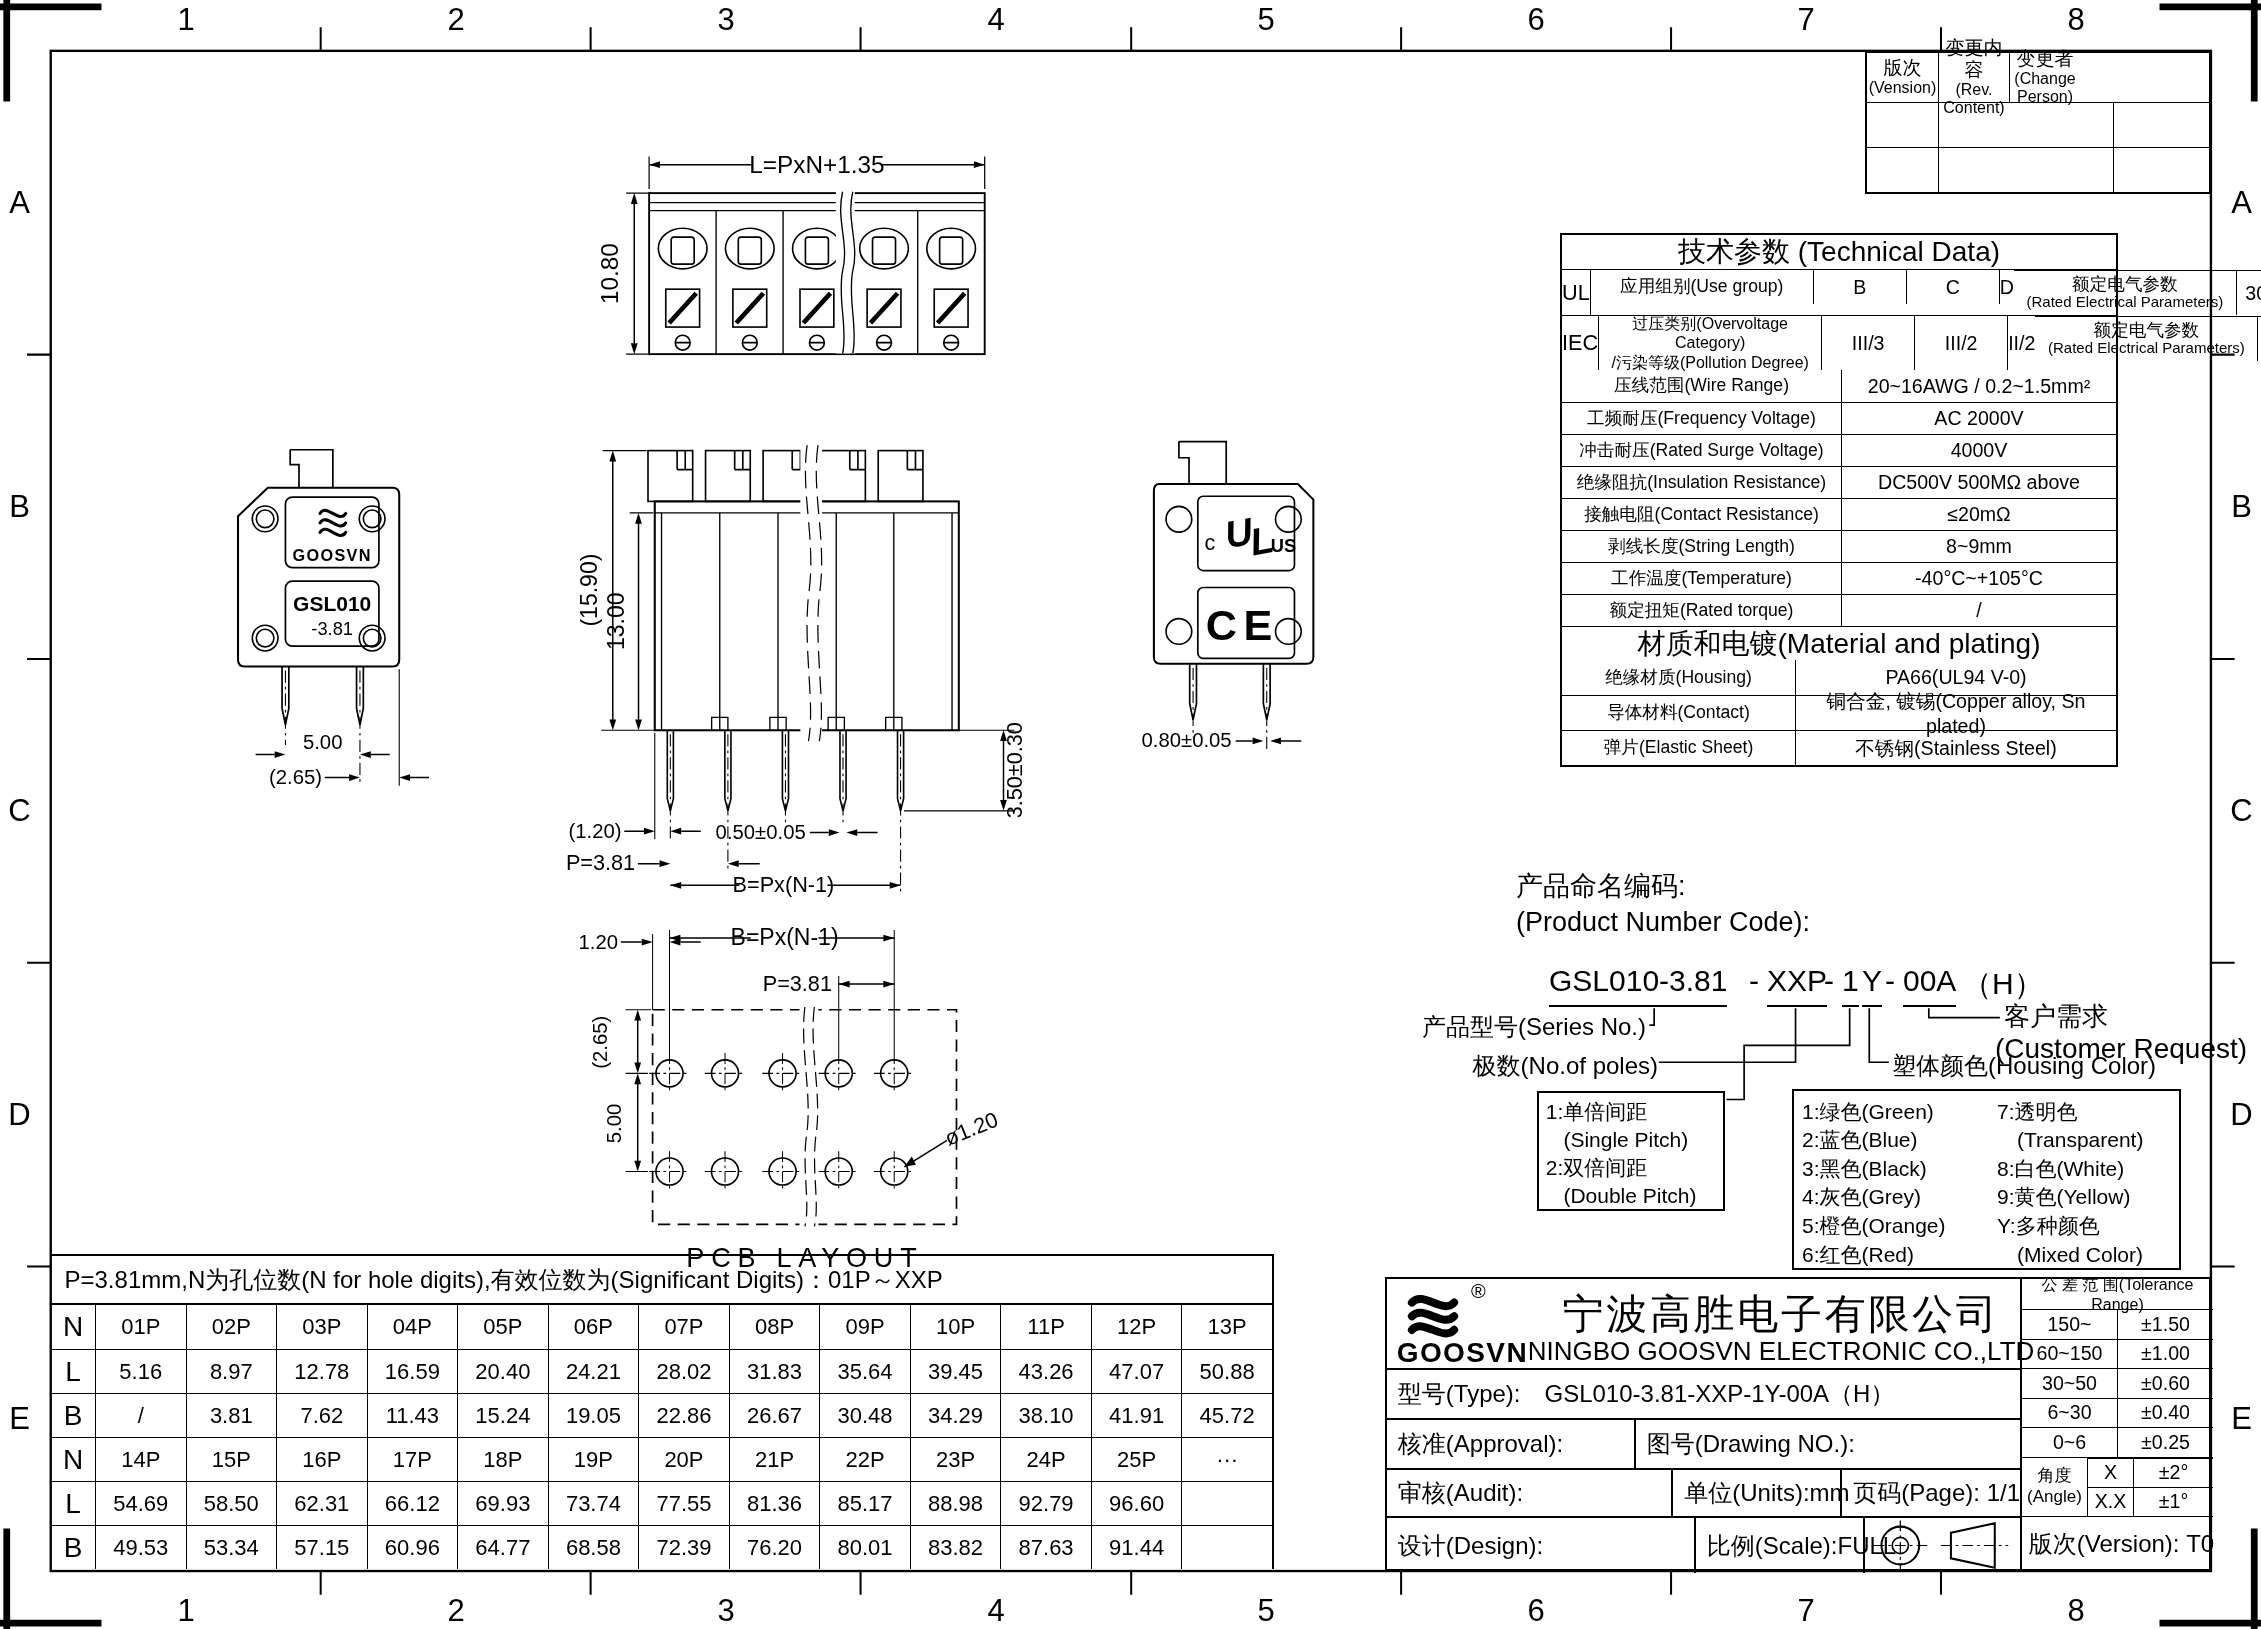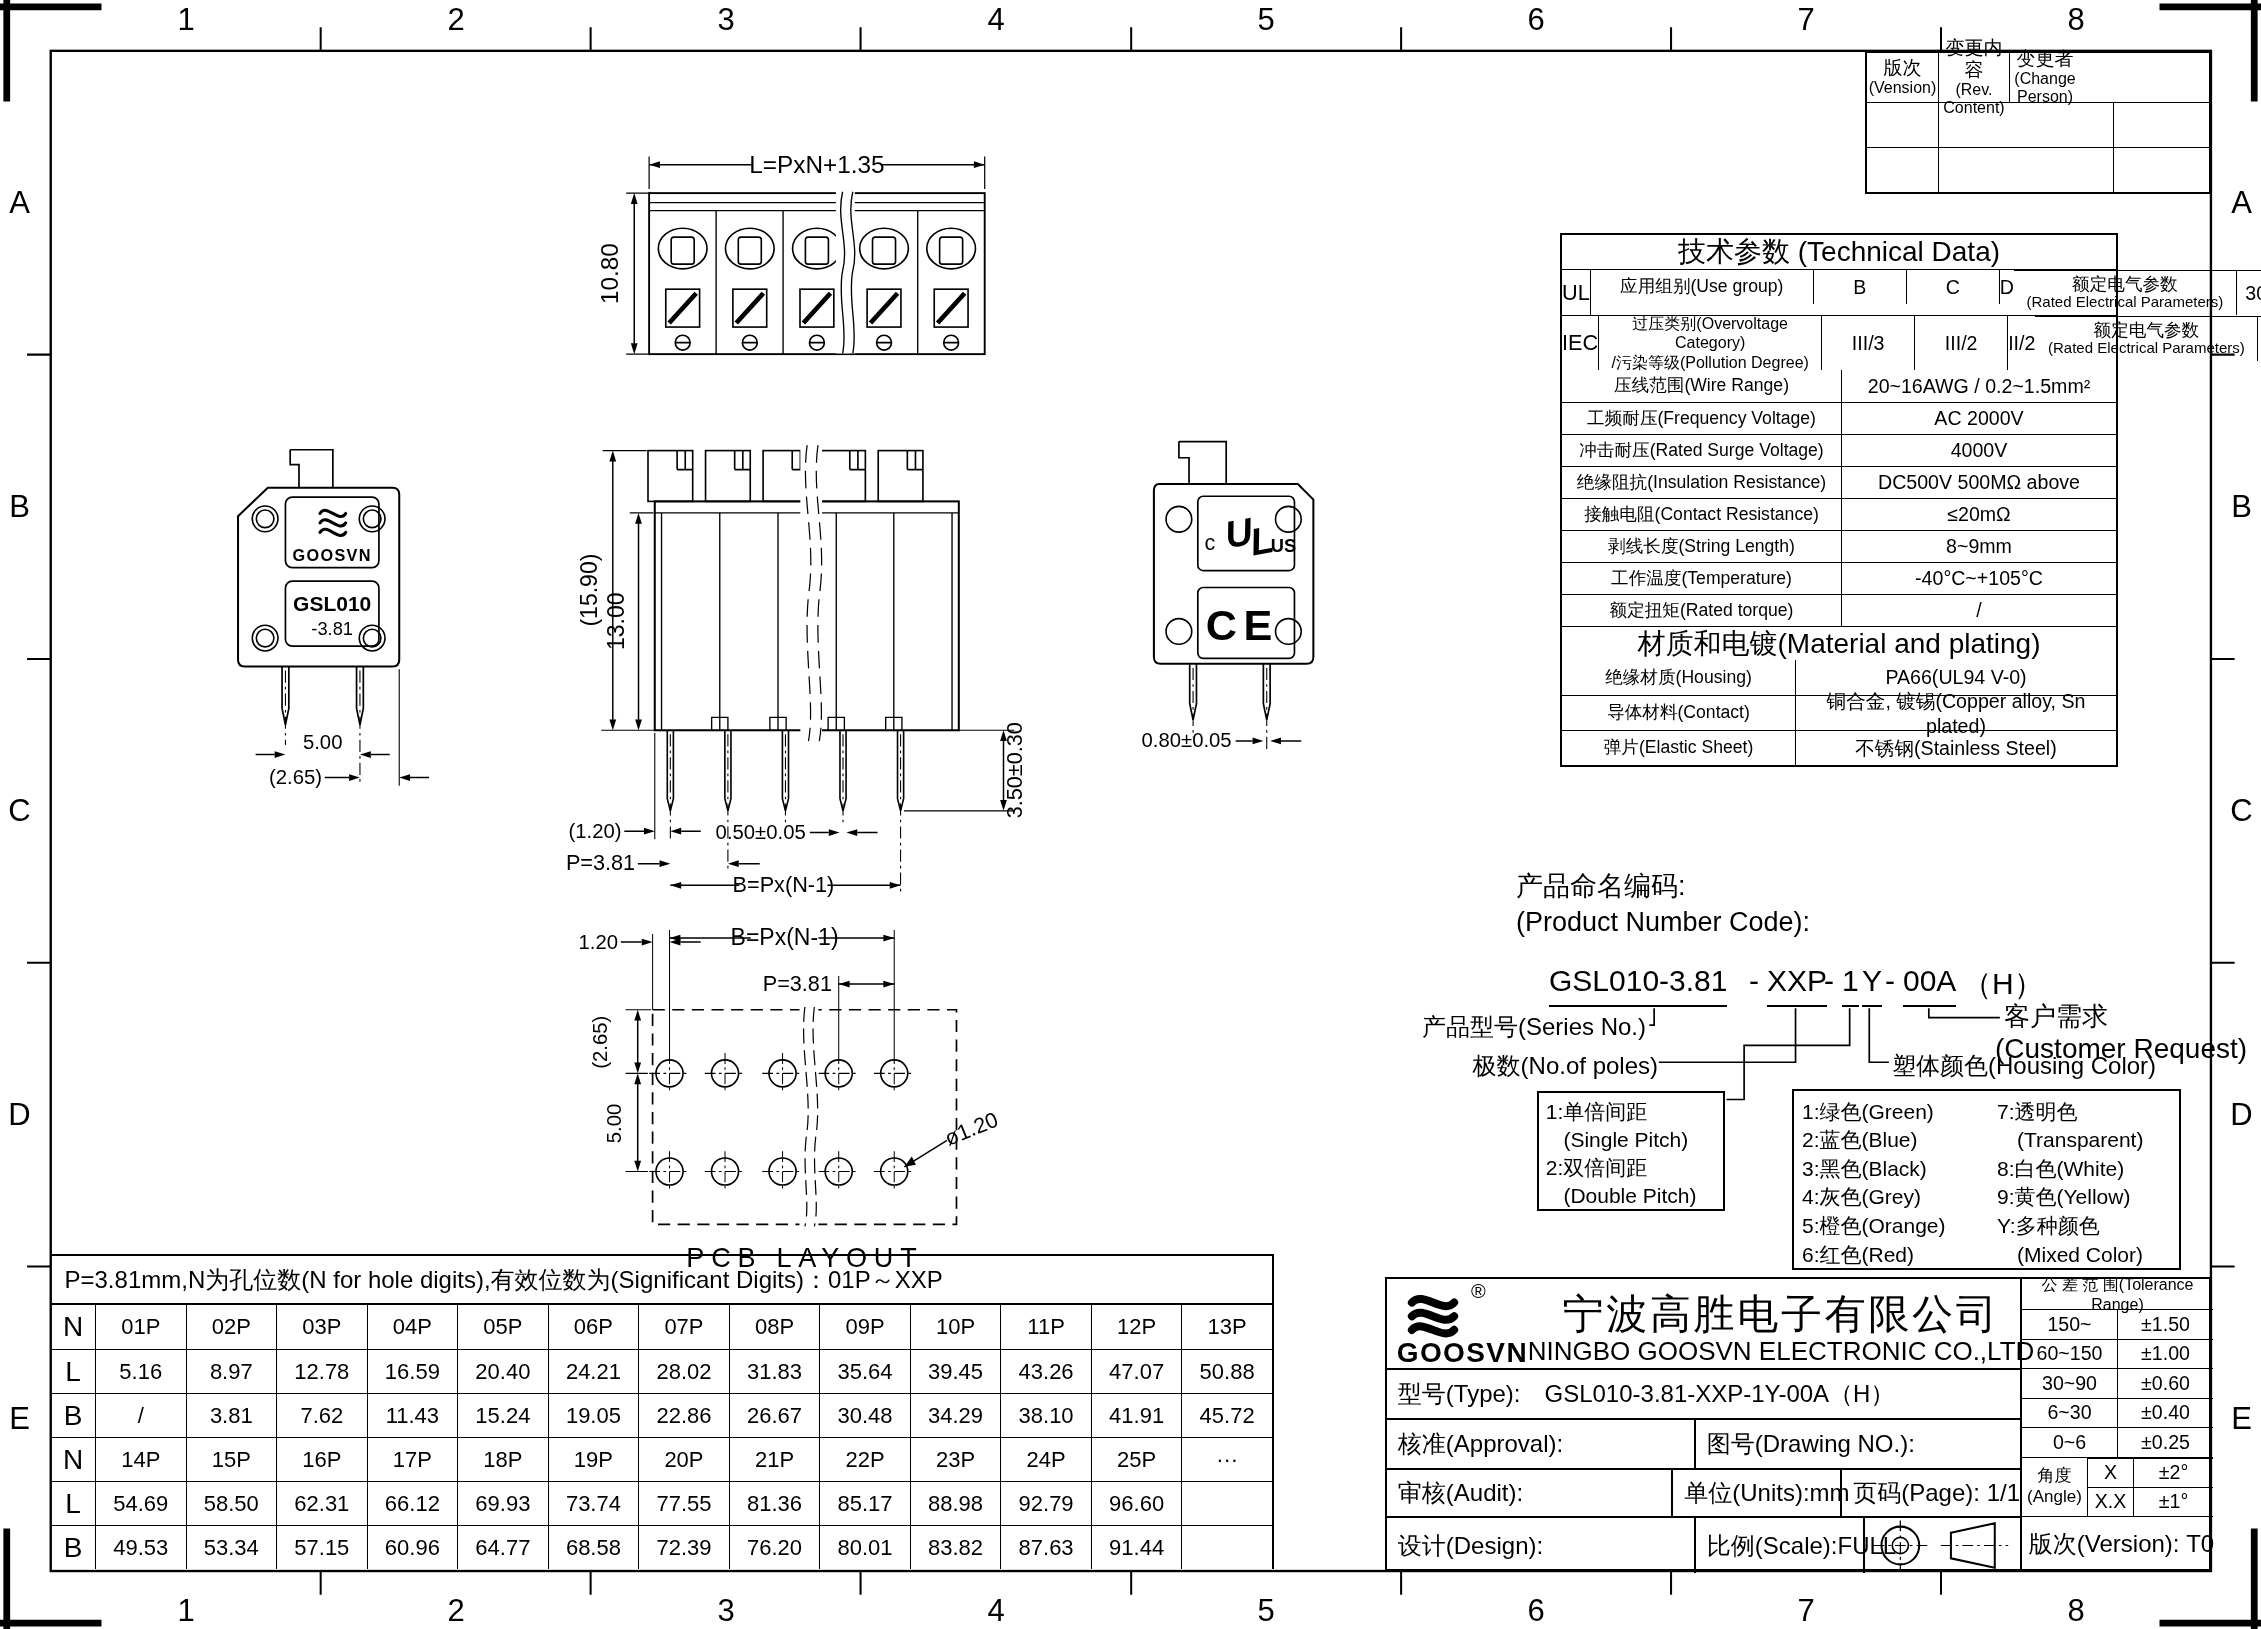--- a/index.html
+++ b/index.html
@@ -460,21 +460,21 @@
       <div class="abs en-co cell" style="left:159px;top:57px;width:470px">NINGBO GOOSVN ELECTRONIC CO.,LTD</div>
 
       <div class="tb-row" style="top:89px;height:50px">
         <div class="tb-cell" style="flex:1">
           <span>型号(Type):</span>
           <span style="margin-left:24px">GSL010-3.81-XXP-1Y-00A（H）</span>
         </div>
       </div>
 
       <div class="tb-row" style="top:139px;height:50px">
-        <div class="tb-cell" style="width:307px">核准(Approval):</div>
+        <div class="tb-cell" style="width:247px">核准(Approval):</div>
         <div class="tb-cell" style="flex:1">图号(Drawing NO.):</div>
       </div>
 
       <div class="tb-row" style="top:189px;height:48px">
         <div class="tb-cell" style="width:307px">审核(Audit):</div>
         <div class="tb-cell" style="width:169px">单位(Units):mm</div>
         <div class="tb-cell" style="flex:1">页码(Page): 1/1</div>
       </div>
 
       <div class="tb-row" style="top:237px;height:57px">
@@ -500,21 +500,21 @@
 
       <div class="tr">
           <div>150~</div>
           <div>±1.50</div>
         </div>
           <div class="tr">
           <div>60~150</div>
           <div>±1.00</div>
         </div>
           <div class="tr">
-          <div>30~90</div>
+          <div>30~50</div>
           <div>±0.60</div>
         </div>
           <div class="tr">
           <div>6~30</div>
           <div>±0.40</div>
         </div>
           <div class="tr">
           <div>0~6</div>
           <div>±0.25</div>
         </div>

